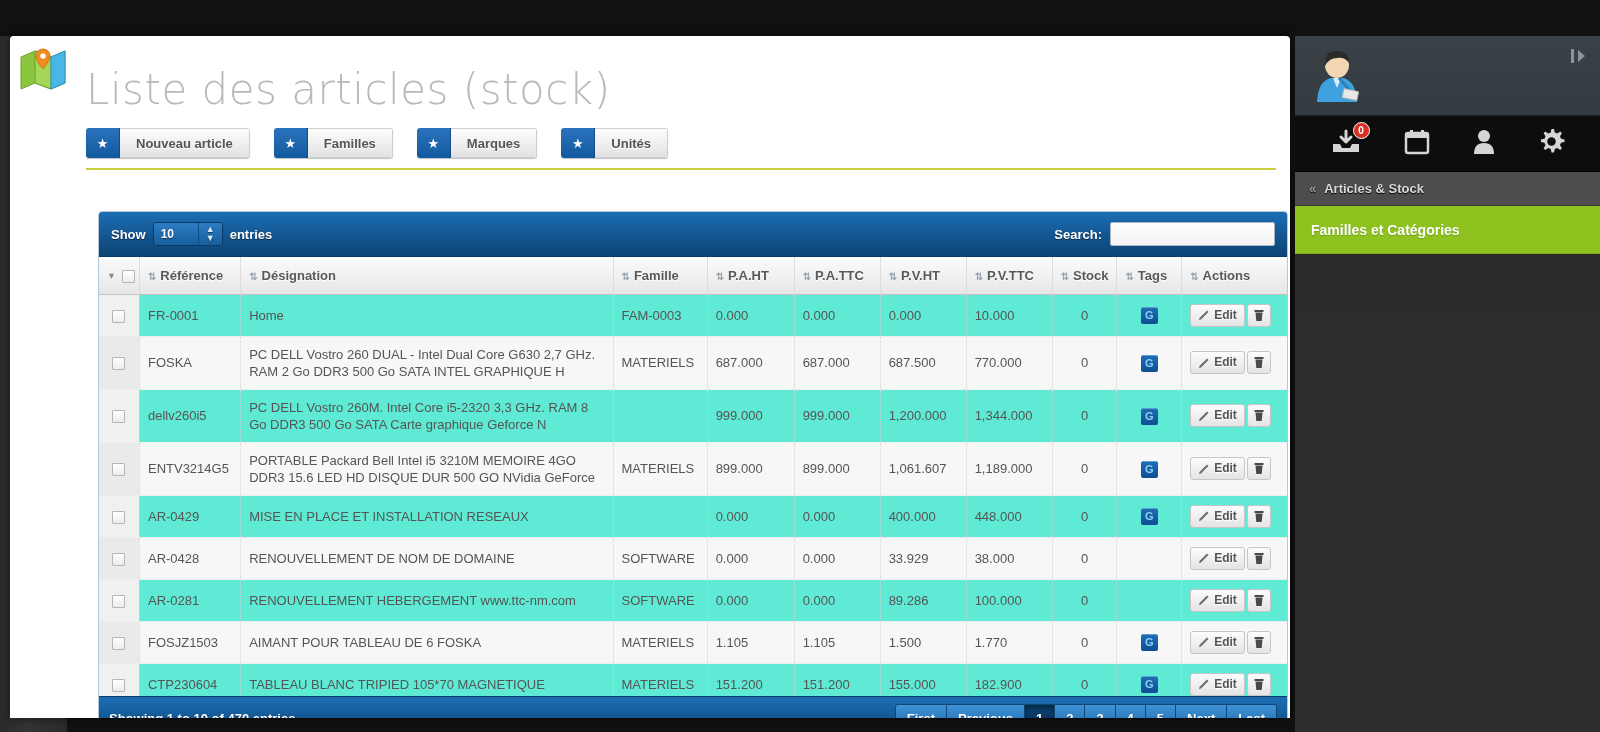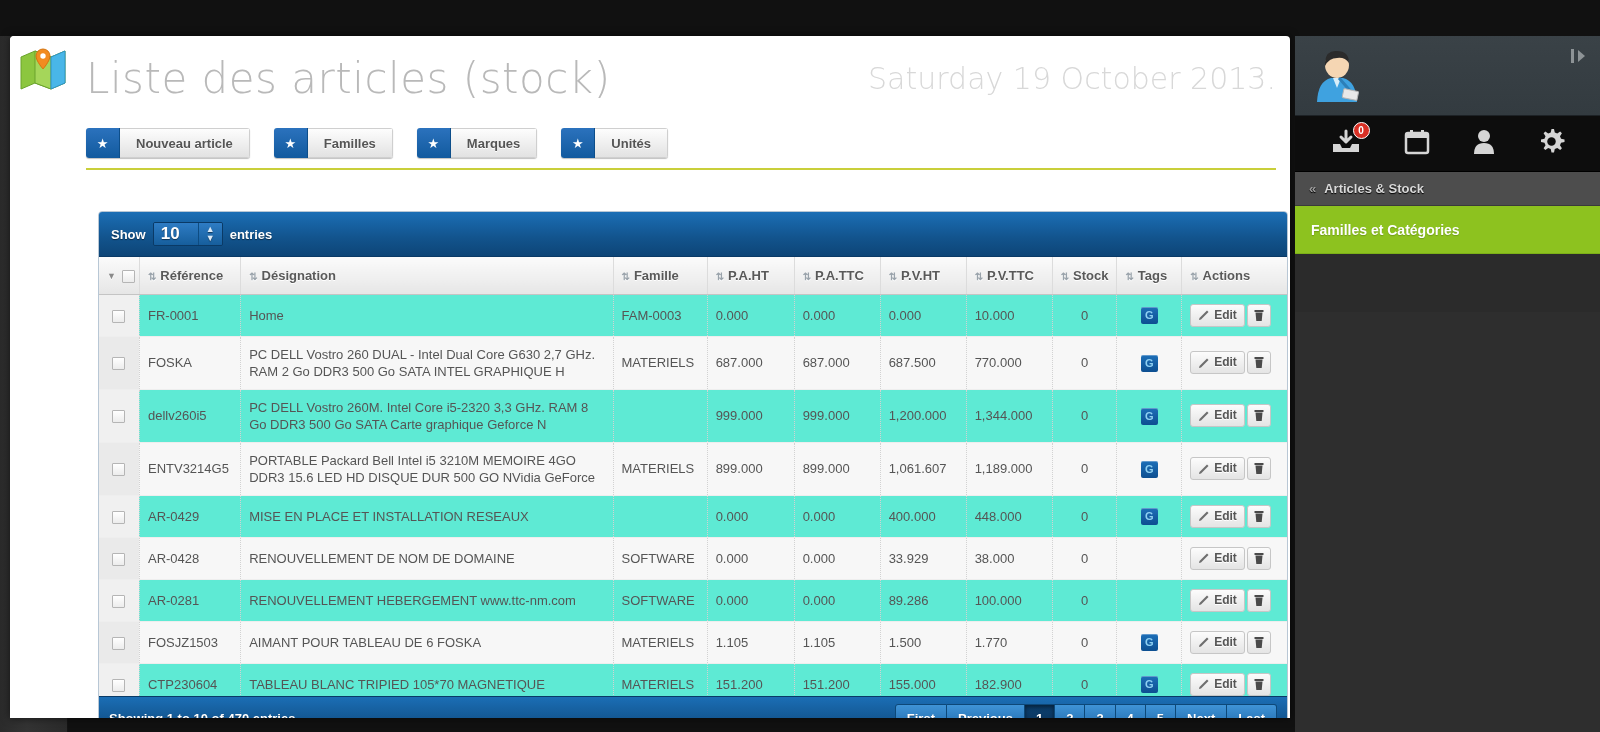--- a/index.html
+++ b/index.html
@@ -41,21 +41,21 @@
     box-shadow: 0 0 8px rgba(0,0,0,.6);
     overflow:hidden;
   }
   .page-logo{
     position:absolute; left:0px; top:0px; width:66px; height:66px;
     display:flex; align-items:center; justify-content:center;
     background:#fff; border-radius:4px 0 0 0;
   }
   .page-header{
     position:absolute; left:76px; top:6px; right:0; height:72px;
-    display:flex; align-items:center; justify-content:space-between;
+    display:flex; align-items:flex-end; justify-content:space-between;
   }
   .page-title{
     font-size:42px; color:#b9b9b9; font-weight:300; letter-spacing:.5px;
     font-family:"DejaVu Sans", sans-serif;
   }
   .page-date{
     font-size:30px; color:#d8d8d8; font-weight:300; padding-right:14px;
     font-family:"DejaVu Sans", sans-serif;
   }
 
@@ -88,21 +88,21 @@
     height:45px; background:linear-gradient(to bottom,#1b6eb5 0%,#12538c 60%,#0d4577 100%);
     border-radius:3px 3px 0 0;
     display:flex; align-items:center; justify-content:space-between; padding:0 12px;
     border-bottom:1px solid #0a3a66;
   }
   .dt-len{ display:flex; align-items:center; gap:7px; color:#fff; font-size:13px; font-weight:bold;
     text-shadow:0 1px 1px rgba(0,0,0,.5);}
   .sel-wrap{ display:flex; height:24px; border:1px solid #0a3a66; border-radius:2px; overflow:hidden;}
   .sel-val{ width:44px; background:linear-gradient(to bottom,#2d7cc4,#15year);
     background:linear-gradient(to bottom,#2e7cc4,#165e9c);
-    color:#fff; font-size:17px; font-weight:bold; display:flex; align-items:center; padding-left:7px;}
+    color:#fff; font-size:12px; font-weight:bold; display:flex; align-items:center; padding-left:7px;}
   .sel-arrow{ width:24px; background:linear-gradient(to bottom,#2e7cc4,#165e9c);
     border-left:1px solid #0d4c82; color:#dbeaf7; font-size:9px; line-height:9px;
     display:flex; flex-direction:column; align-items:center; justify-content:center;}
   .dt-filter{ display:flex; align-items:center; gap:8px; color:#fff; font-size:13px; font-weight:bold;
      text-shadow:0 1px 1px rgba(0,0,0,.5);}
   .dt-filter input{
     width:165px; height:24px; border:1px solid #a8b6c4; border-radius:2px;
     background:linear-gradient(to bottom,#fff,#f3f3f3); padding:0 6px; font-size:12px;
     font-family:"Liberation Sans", sans-serif;
   }
@@ -275,21 +275,20 @@
         <polygon points="2,10 16,4 32,10 46,4 46,36 32,42 16,36 2,42" fill="#8cc63f" stroke="#6aa32c"></polygon>
         <polygon points="16,4 16,36 32,42 32,10" fill="#a5d65a" stroke="#6aa32c"></polygon>
         <polygon points="32,10 46,4 46,36 32,42" fill="#49b6e8" stroke="#2e94c6"></polygon>
         <path d="M24 2 a7 7 0 0 1 7 7 c0 5 -7 13 -7 13 s-7 -8 -7 -13 a7 7 0 0 1 7 -7 z" fill="#f28b20" stroke="#d4730e"></path>
         <circle cx="24" cy="9" r="2.7" fill="#fff"></circle>
       </svg>
     </div>
 
     <div class="page-header">
       <div class="page-title">Liste des articles (stock)</div>
-      <div class="page-date">Saturday 19 October 2013.</div>
     </div>
 
     <div class="toolbar">
       <div class="tb-btn">
         <span class="ico">★</span>
         <span class="lbl">Nouveau article</span>
       </div>
       <div class="tb-btn">
         <span class="ico">★</span>
         <span class="lbl">Familles</span>
@@ -307,20 +306,24 @@
     <div class="dt">
 
       <div class="dt-top">
         <div class="dt-len">
           <span>Show</span>
           <span class="sel-wrap">
             <span class="sel-val">10</span>
             <span class="sel-arrow">▲<br>▼</span>
           </span>
           <span>entries</span>
+        </div>
+        <div class="dt-filter">
+          <span>Search:</span>
+          <input type="text" value="" style="">
         </div>
       </div>
 
       <table class="grid">
         <colgroup>
           <col style="width:40px">
             <col style="width:100px">
             <col style="width:368px">
           <col style="width:93px">
             <col style="width:86px">

